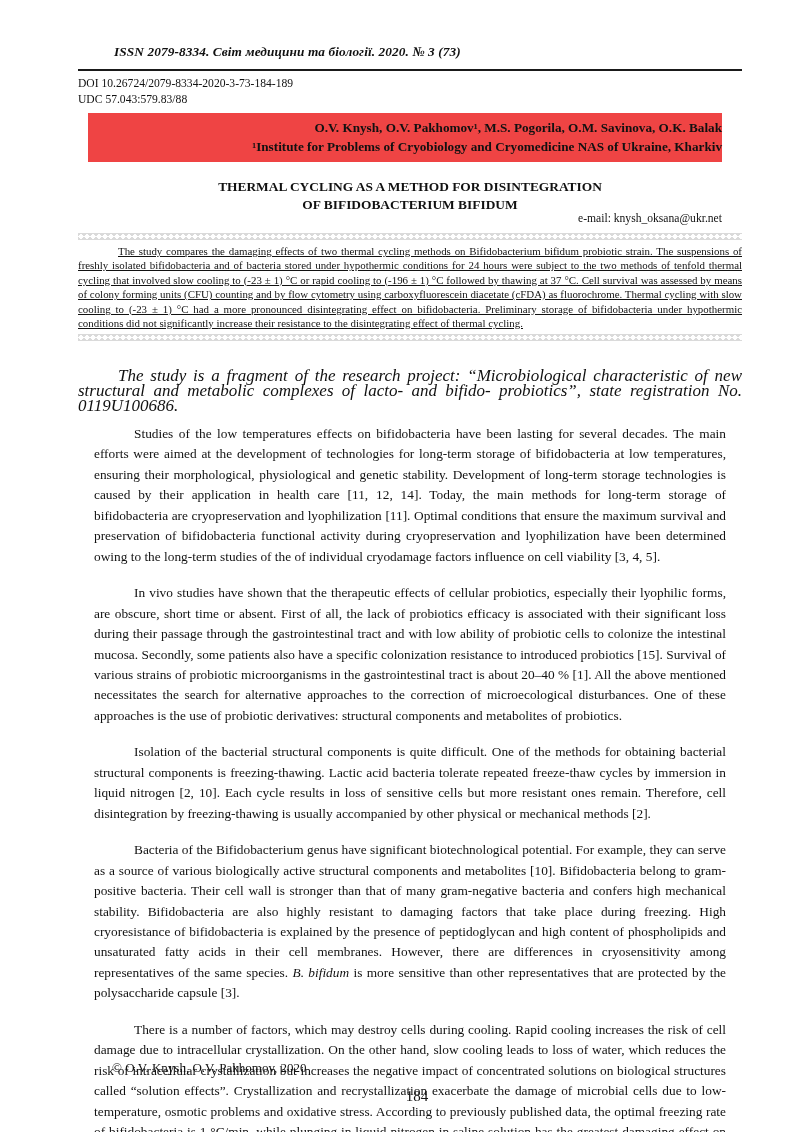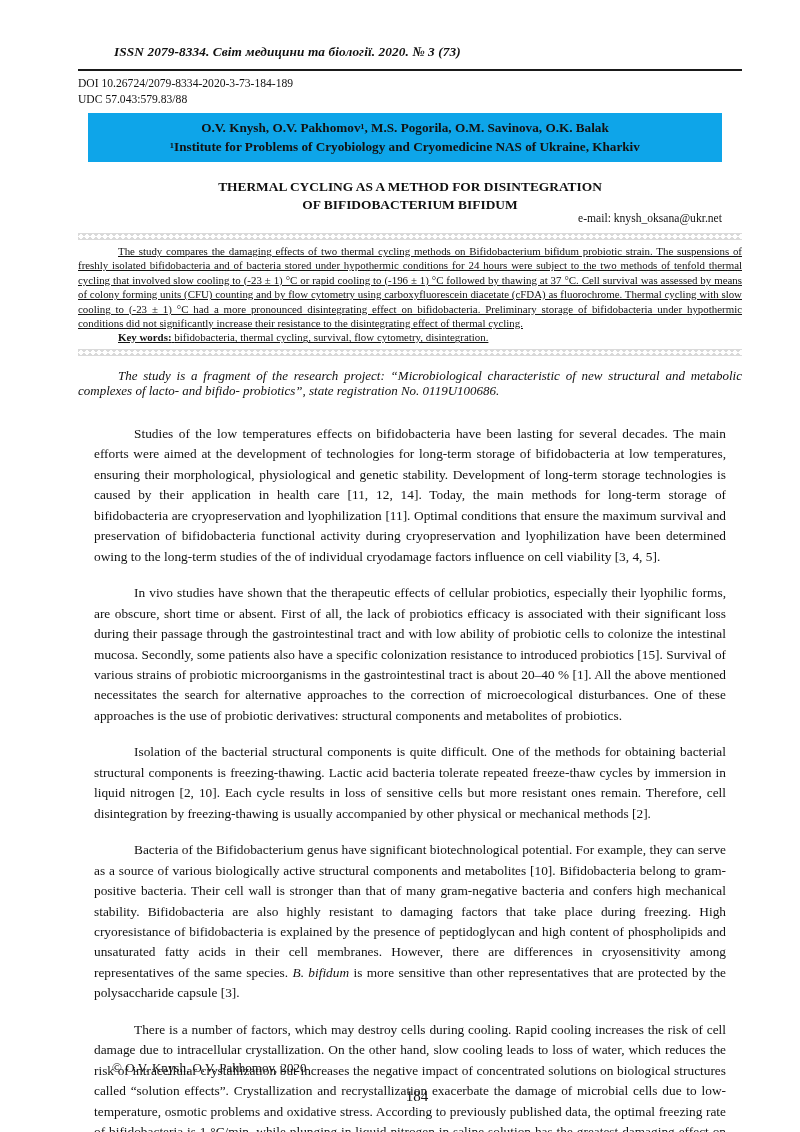--- a/index.html
+++ b/index.html
@@ -59,22 +59,22 @@
     line-height: 15.5px;
   }
   .ids div { white-space: nowrap; }
 
   
   .authors-box {
     position: absolute;
     left: 88px;
     top: 113px;
     width: 634px;
-    background: #0ea5e9;
-    text-align: center;
+    background: #ef4444;
+    text-align: right;
     font-weight: bold;
     font-size: 13.2px;
     line-height: 19px;
     padding: 5px 0 6px 0;
     box-sizing: border-box;
   }
   .authors-box .line { white-space: nowrap; }
 
   
   .title {
@@ -123,21 +123,21 @@
   .kw { text-indent: 40px; margin-top: 0; }
   .kw b { font-weight: bold; }
 
   
   .note {
     position: absolute;
     left: 78px;
     top: 368px;
     width: 664px;
     font-style: italic;
-    font-size: 13px;
+    font-size: 17px;
     line-height: 15px;
     text-align: justify;
     text-indent: 40px;
   }
 
   
   .body-text {
     position: absolute;
     left: 78px;
     top: 408px;
@@ -192,21 +192,20 @@
     <div>THERMAL CYCLING AS A METHOD FOR DISINTEGRATION</div>
     <div>OF BIFIDOBACTERIUM BIFIDUM</div>
   </div>
 
   <div class="email">e-mail: knysh_oksana@ukr.net</div>
 
   <div class="abstract">
     <div class="wave"></div>
     <div class="abstract-body">
       <p>The study compares the damaging effects of two thermal cycling methods on Bifidobacterium bifidum probiotic strain. The suspensions of freshly isolated bifidobacteria and of bacteria stored under hypothermic conditions for 24 hours were subject to the two methods of tenfold thermal cycling that involved slow cooling to (-23 ± 1) °C or rapid cooling to (-196 ± 1) °C followed by thawing at 37 °C. Cell survival was assessed by means of colony forming units (CFU) counting and by flow cytometry using carboxyfluorescein diacetate (cFDA) as fluorochrome. Thermal cycling with slow cooling to (-23 ± 1) °C had a more pronounced disintegrating effect on bifidobacteria. Preliminary storage of bifidobacteria under hypothermic conditions did not significantly increase their resistance to the disintegrating effect of thermal cycling.</p>
-      <p class="kw"><b>Key words:</b> <span>bifidobacteria, thermal cycling, survival, flow cytometry, disintegration.</span></p>
     </div>
     <div class="wave"></div>
   </div>
 
   <div class="note">The study is a fragment of the research project: “Microbiological characteristic of new structural and metabolic complexes of lacto- and bifido- probiotics”, state registration No. 0119U100686.</div>
 
   <div class="body-text">
     <p>Studies of the low temperatures effects on bifidobacteria have been lasting for several decades. The main efforts were aimed at the development of technologies for long-term storage of bifidobacteria at low temperatures, ensuring their morphological, physiological and genetic stability. Development of long-term storage technologies is caused by their application in health care [11, 12, 14]. Today, the main methods for long-term storage of bifidobacteria are cryopreservation and lyophilization [11]. Optimal conditions that ensure the maximum survival and preservation of bifidobacteria functional activity during cryopreservation and lyophilization have been determined owing to the long-term studies of the of individual cryodamage factors influence on cell viability [3, 4, 5].</p>
     <p>In vivo studies have shown that the therapeutic effects of cellular probiotics, especially their lyophilic forms, are obscure, short time or absent. First of all, the lack of probiotics efficacy is associated with their significant loss during their passage through the gastrointestinal tract and with low ability of probiotic cells to colonize the intestinal mucosa. Secondly, some patients also have a specific colonization resistance to introduced probiotics [15]. Survival of various strains of probiotic microorganisms in the gastrointestinal tract is about 20–40 % [1]. All the above mentioned necessitates the search for alternative approaches to the correction of microecological disturbances. One of these approaches is the use of probiotic derivatives: structural components and metabolites of probiotics.</p>
     <p>Isolation of the bacterial structural components is quite difficult. One of the methods for obtaining bacterial structural components is freezing-thawing. Lactic acid bacteria tolerate repeated freeze-thaw cycles by immersion in liquid nitrogen [2, 10]. Each cycle results in loss of sensitive cells but more resistant ones remain. Therefore, cell disintegration by freezing-thawing is usually accompanied by other physical or mechanical methods [2].</p>

